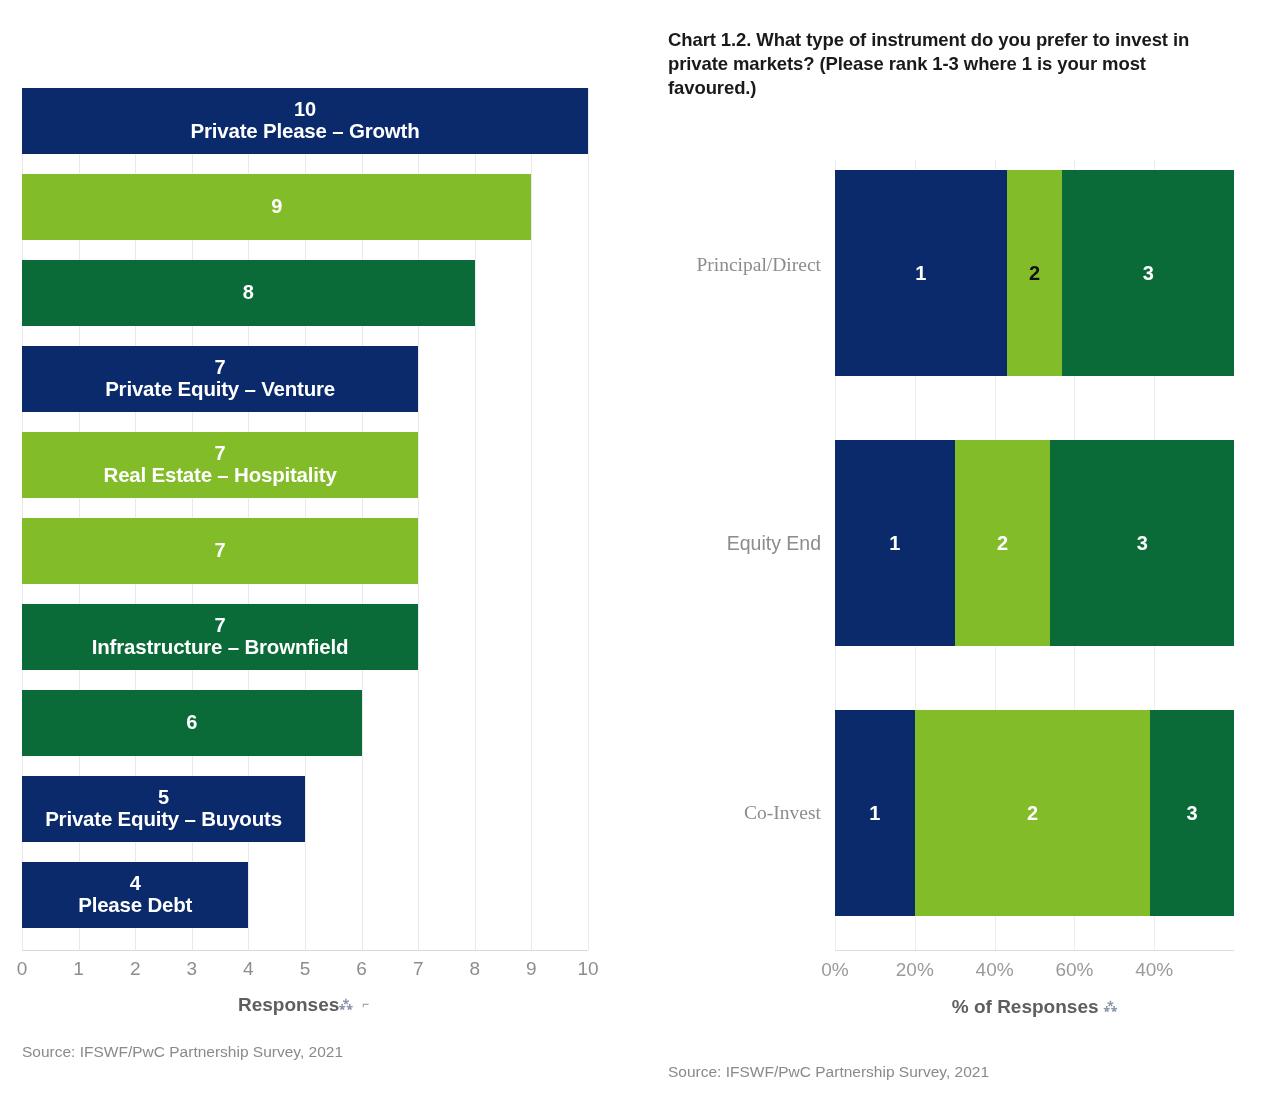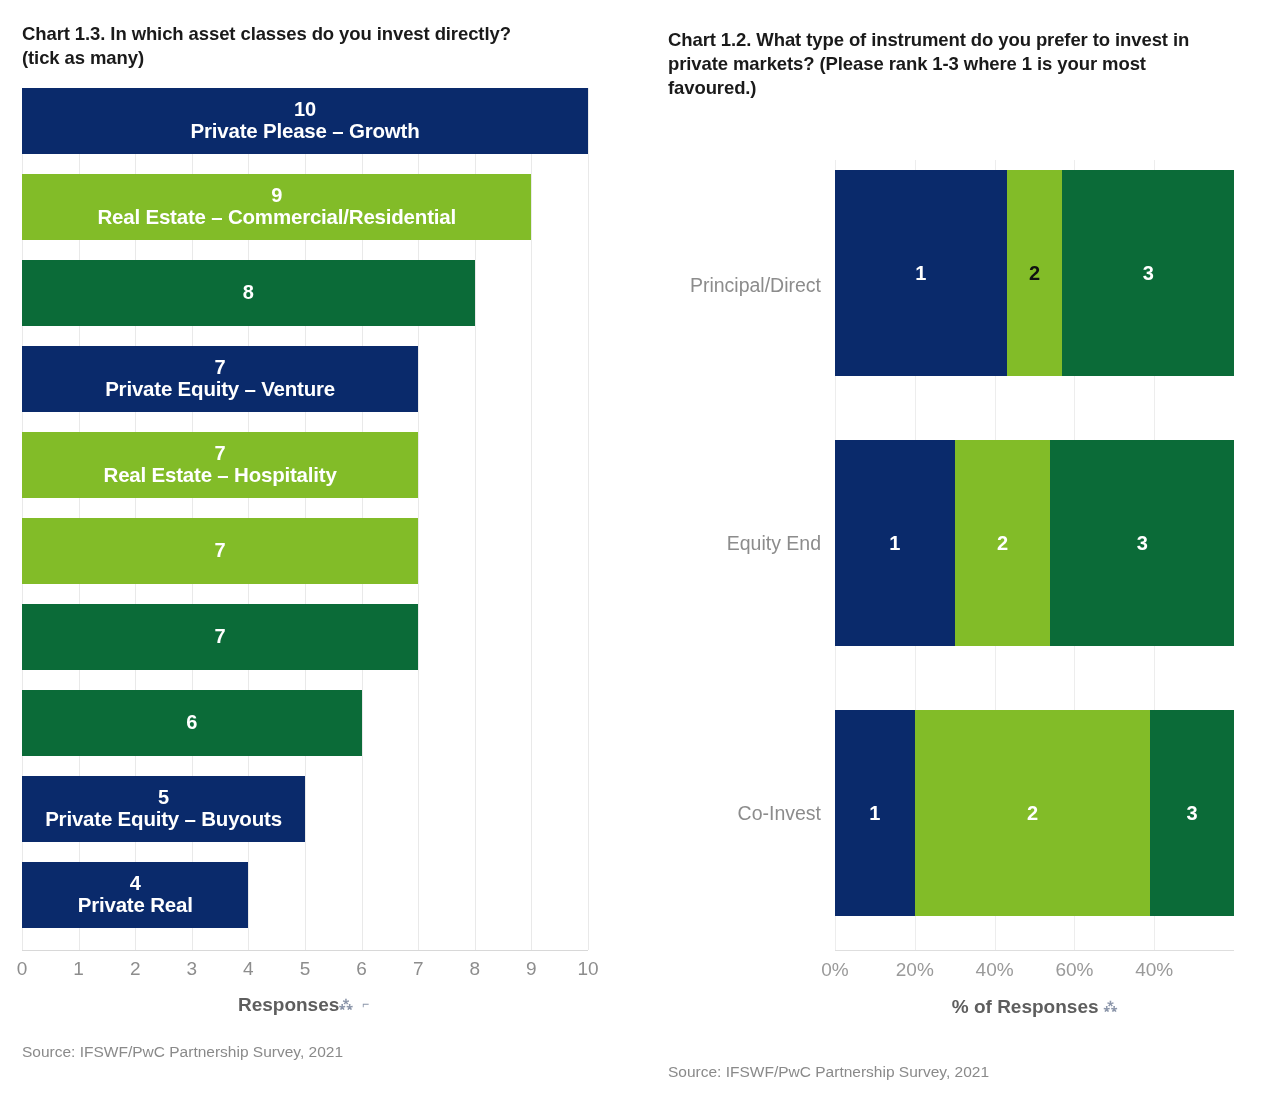--- a/index.html
+++ b/index.html
@@ -223,21 +223,20 @@
     vertical-align: 3px;
   }
 </style>
 </head>
 <body>
 
 <div class="page">
 
   <div class="panel panel-left">
 
-    <div class="panel-title title-left">Chart 1.3. In which asset classes do you invest directly? (tick as many)</div>
 
     <div class="chart-left">
       <div class="plot-left" id="left-plot">
           <div class="gridline" style="left: 0px;"></div>
           <div class="gridline" style="left: 56.6px;"></div>
           <div class="gridline" style="left: 113.2px;"></div>
           <div class="gridline" style="left: 169.8px;"></div>
           <div class="gridline" style="left: 226.4px;"></div>
           <div class="gridline" style="left: 283px;"></div>
           <div class="gridline" style="left: 339.6px;"></div>
@@ -247,21 +246,20 @@
           <div class="gridline" style="left: 566px;"></div>
           <div class="bar-row" style="top: 0px; width: 566px;">
             <div class="bar" style="background: rgb(10, 42, 107);">
               <div class="bar-value">10</div>
               <div class="bar-label">Private Please – Growth</div>
             </div>
           </div>
           <div class="bar-row" style="top: 86px; width: 509.4px;">
             <div class="bar" style="background: rgb(130, 188, 40);">
               <div class="bar-value">9</div>
-              <div class="bar-label">Real Estate – Commercial/Residential</div>
             </div>
           </div>
           <div class="bar-row" style="top: 172px; width: 452.8px;">
             <div class="bar" style="background: rgb(11, 107, 56);">
               <div class="bar-value">8</div>
             </div>
           </div>
           <div class="bar-row" style="top: 258px; width: 396.2px;">
             <div class="bar" style="background: rgb(10, 42, 107);">
               <div class="bar-value">7</div>
@@ -275,37 +273,38 @@
             </div>
           </div>
           <div class="bar-row" style="top: 430px; width: 396.2px;">
             <div class="bar" style="background: rgb(130, 188, 40);">
               <div class="bar-value">7</div>
             </div>
           </div>
           <div class="bar-row" style="top: 516px; width: 396.2px;">
             <div class="bar" style="background: rgb(11, 107, 56);">
               <div class="bar-value">7</div>
+              <div class="bar-label">Infrastructure – Brownfield</div>
             </div>
           </div>
           <div class="bar-row" style="top: 602px; width: 339.6px;">
             <div class="bar" style="background: rgb(11, 107, 56);">
               <div class="bar-value">6</div>
             </div>
           </div>
           <div class="bar-row" style="top: 688px; width: 283px;">
             <div class="bar" style="background: rgb(10, 42, 107);">
               <div class="bar-value">5</div>
               <div class="bar-label">Private Equity – Buyouts</div>
             </div>
           </div>
           <div class="bar-row" style="top: 774px; width: 226.4px;">
             <div class="bar" style="background: rgb(10, 42, 107);">
               <div class="bar-value">4</div>
-              <div class="bar-label">Private Real</div>
+              <div class="bar-label">Please Debt</div>
             </div>
           </div>
         </div>
 
       <div class="axis-left">
         <div class="axis-base"></div>
         <div id="left-ticks">
             <div class="tick-label" style="left: 0px;">0</div>
             <div class="tick-label" style="left: 56.6px;">1</div>
             <div class="tick-label" style="left: 113.2px;">2</div>
@@ -348,23 +347,23 @@
             <div class="seg" style="width: 95.76px; background: rgb(130, 188, 40);">2</div>
             <div class="seg" style="width: 183.54px; background: rgb(11, 107, 56);">3</div>
           </div>
           <div class="stack-row" style="top: 550px;">
             <div class="seg" style="width: 79.8px; background: rgb(10, 42, 107);">1</div>
             <div class="seg" style="width: 235.41px; background: rgb(130, 188, 40);">2</div>
             <div class="seg" style="width: 83.79px; background: rgb(11, 107, 56);">3</div>
           </div>
         </div>
       <div id="right-cats">
-          <div class="cat-label" style="top: 125px; right: 460px;">Principal/Direct</div>
+          <div class="cat-label" style="top: 105px; right: 460px; font-family: Liberation Serif, serif;">Principal/Direct</div>
           <div class="cat-label" style="top: 383px; right: 460px;">Equity End</div>
-          <div class="cat-label" style="top: 653px; right: 460px;">Co-Invest</div>
+          <div class="cat-label" style="top: 653px; right: 460px; font-family: Liberation Serif, serif;">Co-Invest</div>
         </div>
 
       <div class="axis-right">
         <div class="axis-base-r"></div>
         <div id="right-ticks">
             <div class="tick-label-r" style="left: 0px;">0%</div>
             <div class="tick-label-r" style="left: 79.8px;">20%</div>
             <div class="tick-label-r" style="left: 159.6px;">40%</div>
             <div class="tick-label-r" style="left: 239.4px;">60%</div>
             <div class="tick-label-r" style="left: 319.2px;">40%</div>

